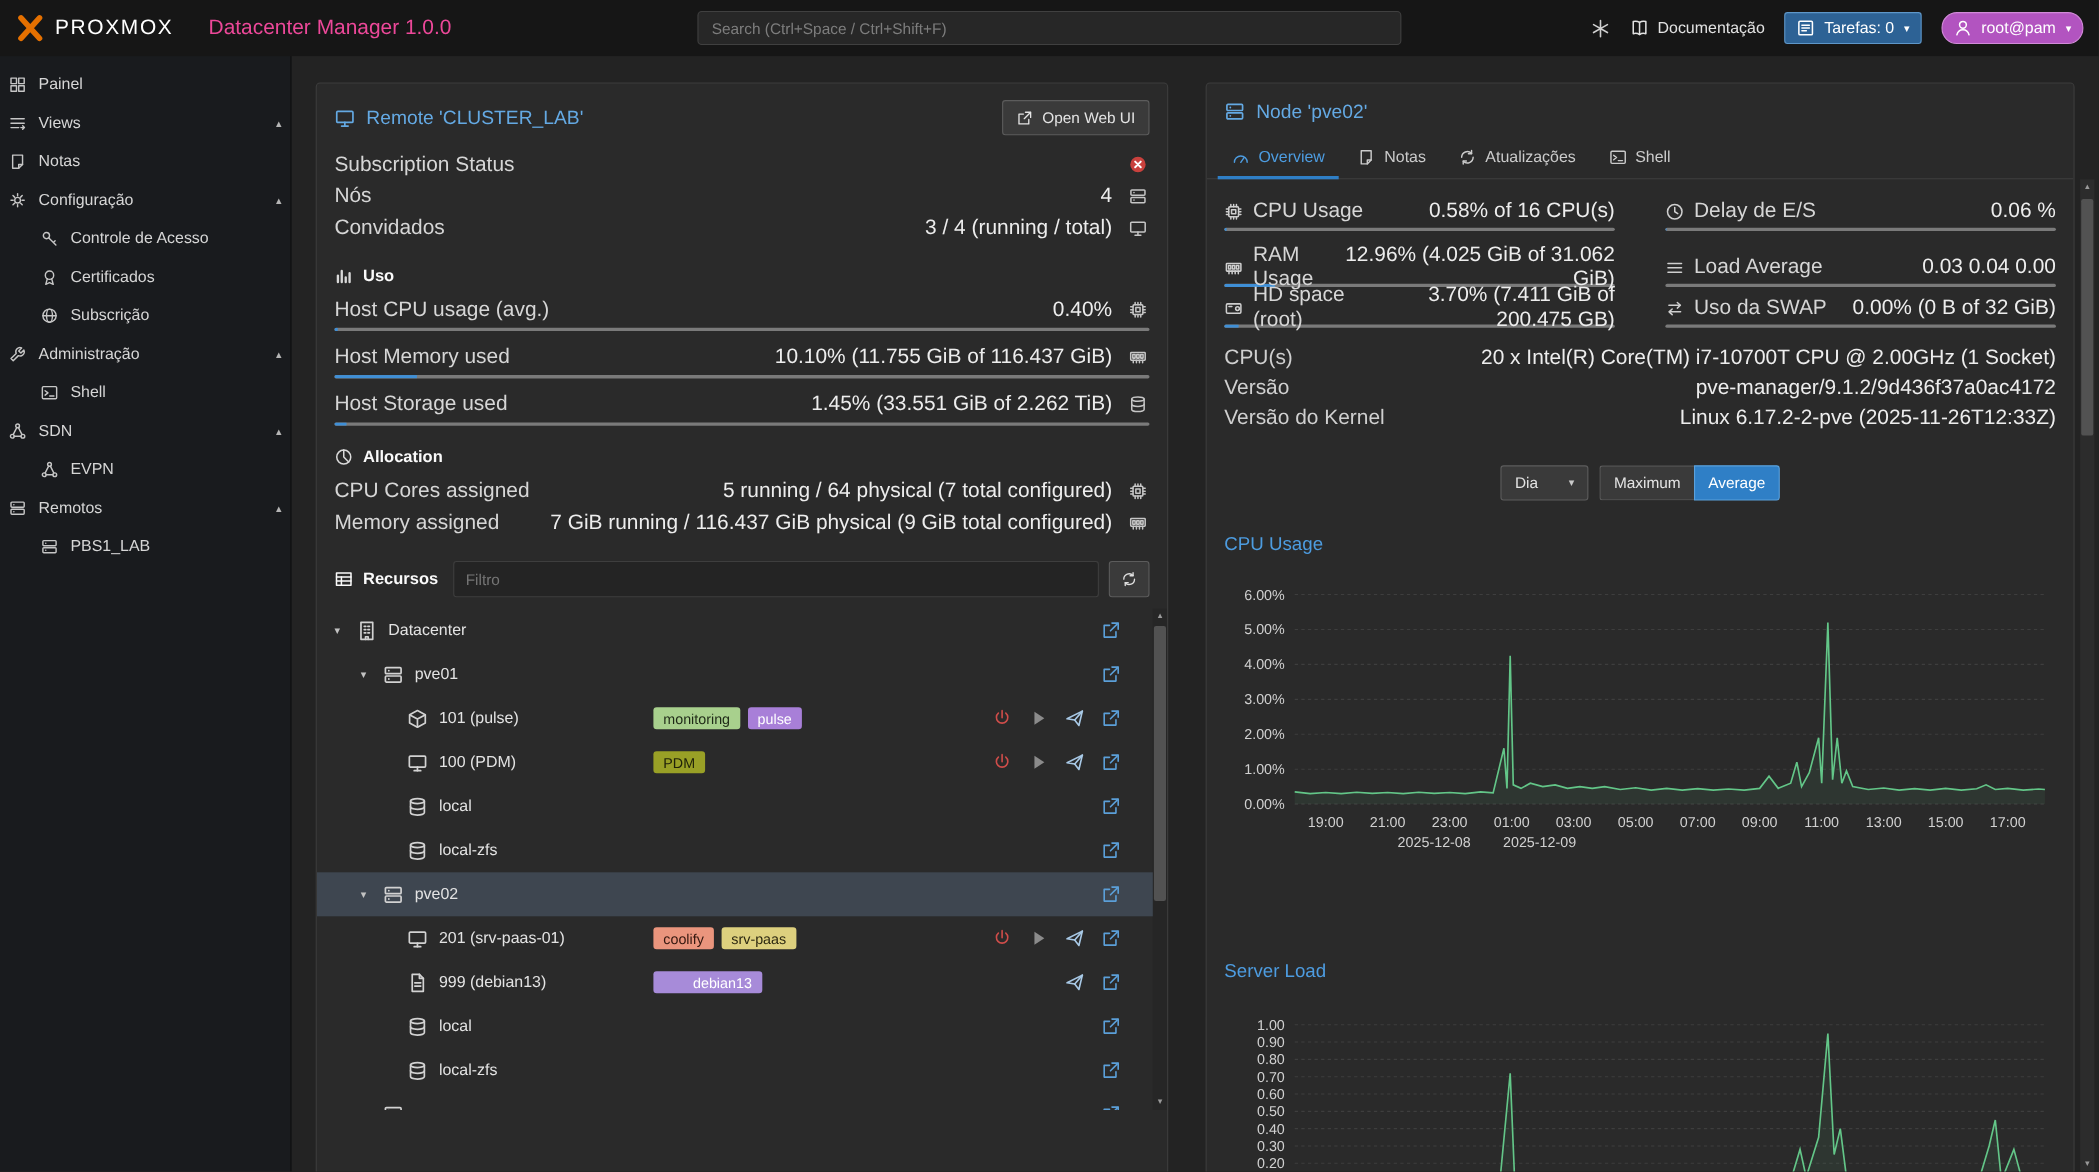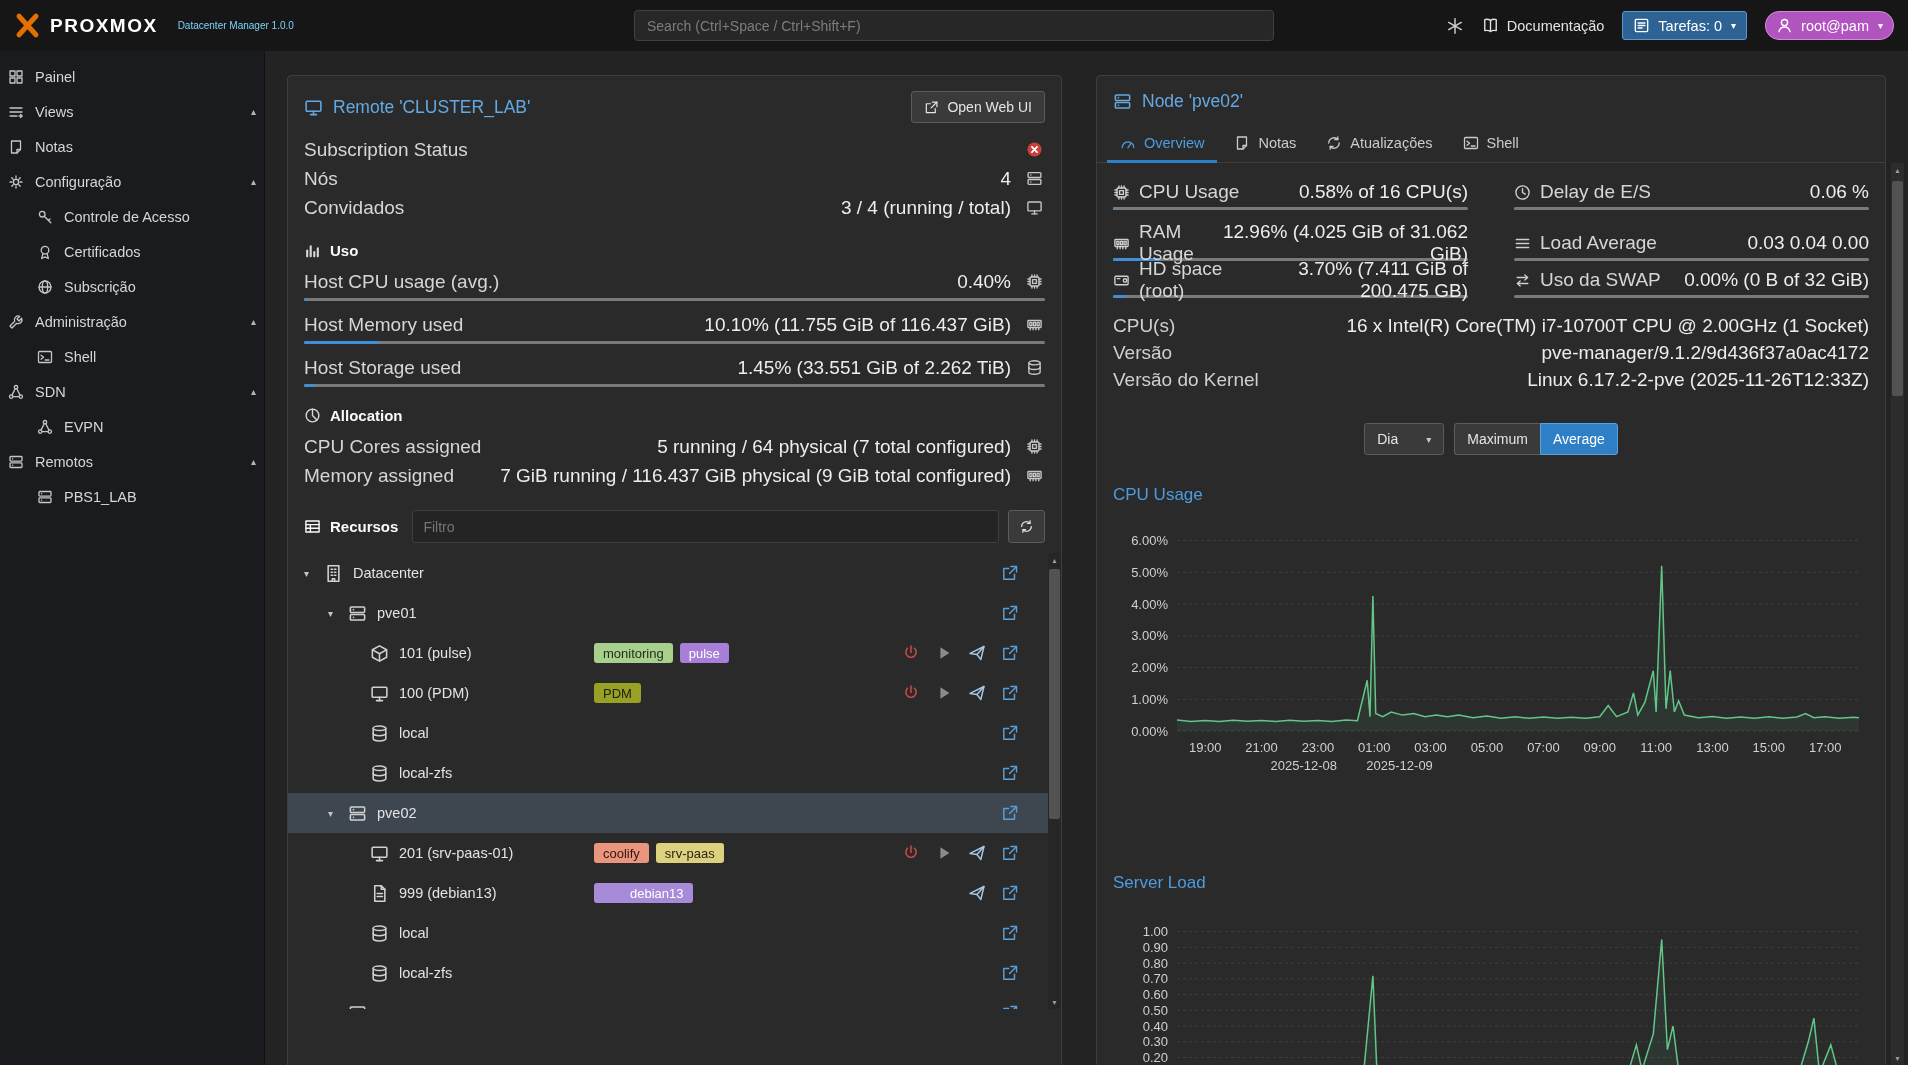--- a/index.html
+++ b/index.html
@@ -7,22 +7,22 @@
   font-family:"Liberation Sans",sans-serif;font-size:15px}
 button,input{font-family:inherit}
 svg{display:block}
 .ic{display:inline-flex;width:17px;height:17px;flex-shrink:0}
 .ic svg{width:100%;height:100%}
 
 
 .topbar{height:51px;background:#161616;display:flex;align-items:center;padding:0 14px;position:relative}
 .brand{display:flex;align-items:center;gap:9px}
 .brand-x{width:27px;height:27px}
-.brand-name{font-size:19px;font-weight:bold;color:#fff;letter-spacing:1.5px}
-.app-title{margin-left:20px;font-size:10px;color:#7dd3fc}
+.brand-name{font-size:19px;font-weight:normal;color:#fff;letter-spacing:1.5px}
+.app-title{margin-left:32px;font-size:19px;color:#ec4899}
 .search{position:absolute;left:50%;transform:translateX(-50%);width:640px;height:31px;background:#272727;
   border:1px solid #404040;border-radius:4px;color:#ddd;padding:0 12px;font-size:14px;outline:none}
 .search::placeholder{color:#7d7d7d}
 .top-right{margin-left:auto;display:flex;align-items:center;gap:18px}
 .top-icon{color:#cfcfcf;width:18px;height:18px;cursor:pointer}
 .top-btn{display:inline-flex;align-items:center;gap:8px;background:none;border:none;color:#e2e2e2;
   font-size:14.5px;cursor:pointer}
 .btn-tasks{background:#2d6295;border:1px solid #5e97c9;border-radius:3px;padding:5px 10px;color:#fff}
 .btn-user{background:#b254c0;border:1px solid #d28ad9;border-radius:14px;padding:5px 10px;color:#fff}
 .caret-ch{font-size:10px;margin-left:1px;color:inherit}
@@ -998,21 +998,21 @@
           </div>
           <div class="bar">
               <div class="bar-fill" style="width: 0%;"></div>
             </div>
         </div>
       </div>
 
       <div class="info">
         <div class="kv">
           <span class="kv-l">CPU(s)</span>
-          <span class="kv-v">16 x Intel(R) Core(TM) i7-10700T CPU @ 2.00GHz (1 Socket)</span>
+          <span class="kv-v">20 x Intel(R) Core(TM) i7-10700T CPU @ 2.00GHz (1 Socket)</span>
         </div>
         <div class="kv">
           <span class="kv-l">Versão</span>
           <span class="kv-v">pve-manager/9.1.2/9d436f37a0ac4172</span>
         </div>
         <div class="kv">
           <span class="kv-l">Versão do Kernel</span>
           <span class="kv-v">Linux 6.17.2-2-pve (2025-11-26T12:33Z)</span>
         </div>
       </div>

